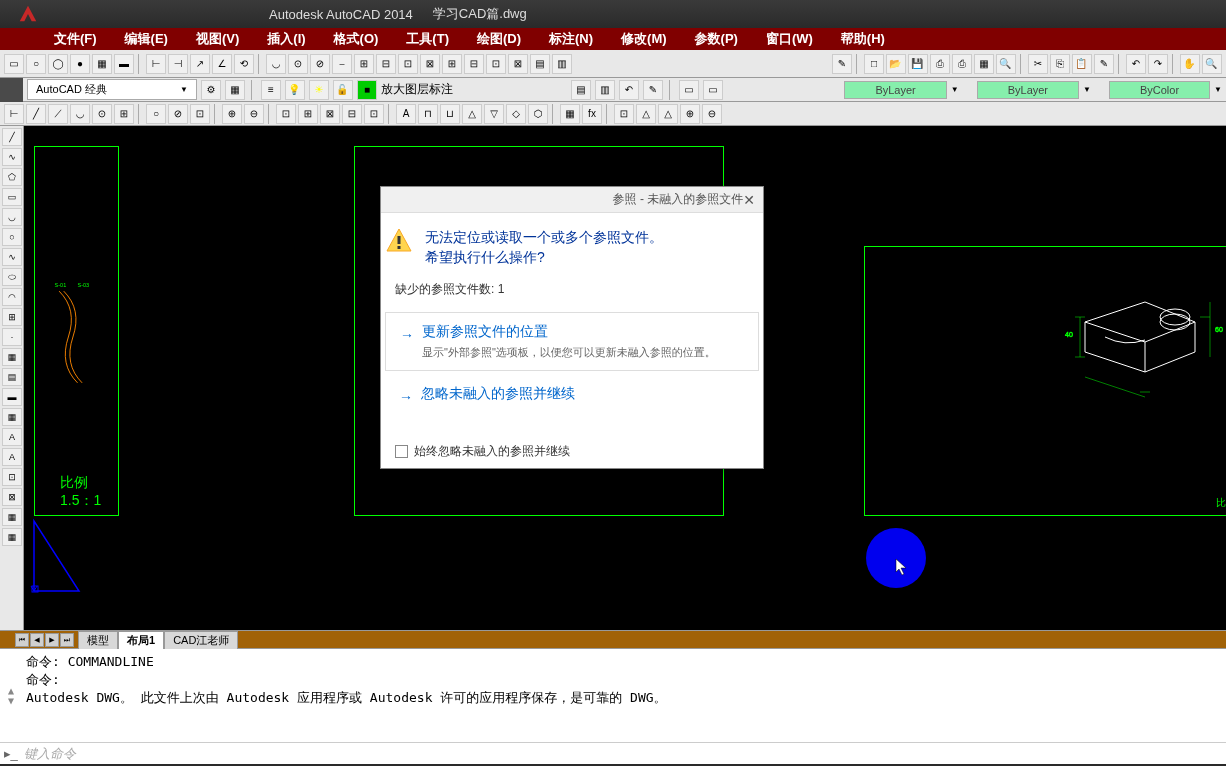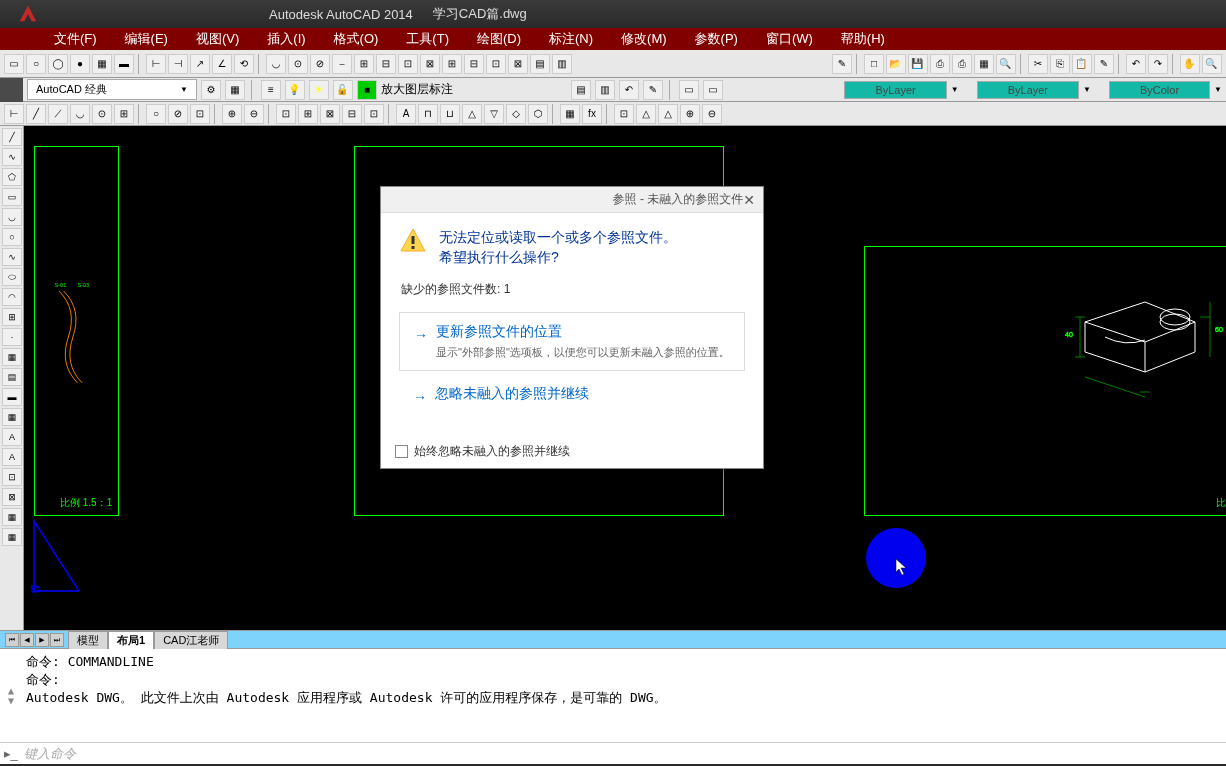--- a/index.html
+++ b/index.html
@@ -1,63 +1,63 @@
 <!DOCTYPE html>
 <html><head>
 <meta charset="utf-8">
 <style>
 * { margin: 0; padding: 0; box-sizing: border-box; }
 body { font-family: "Microsoft YaHei", Arial, sans-serif; font-size: 12px; background: #4a4a4a; width: 1226px; height: 766px; overflow: hidden; position: relative; }
 .titlebar { height: 28px; background: linear-gradient(#3a3a3a, #2a2a2a); display: flex; align-items: center; color: #ddd; padding-left: 17px; }
 .logo { width: 22px; height: 22px; display: flex; align-items: center; }
 .titlebar-text { margin-left: 230px; font-size: 13px; }
 .titlebar-text2 { margin-left: 20px; }
-.menubar { height: 22px; background: #800000; display: flex; align-items: center; padding-left: 40px; }
+.menubar { height: 22px; background: #800000; display: flex; align-items: center; padding-left: 40px; font-weight: bold; }
 .menu-item { color: #fff; padding: 0 14px; font-size: 13px; cursor: pointer; }
 .toolbar { height: 28px; background: #e8e8e8; border-bottom: 1px solid #999; display: flex; align-items: center; padding: 0 4px; gap: 2px; }
 .toolbar-btn { width: 20px; height: 20px; background: #f0f0f0; border: 1px solid #ccc; display: inline-flex; align-items: center; justify-content: center; cursor: pointer; font-size: 10px; }
 .toolbar-sep { width: 4px; height: 20px; border-left: 1px solid #aaa; margin: 0 2px; }
 .workspace-bar { height: 24px; background: #e8e8e8; border-bottom: 1px solid #999; display: flex; align-items: center; padding: 0 4px; gap: 4px; margin-left: 23px; }
 .dropdown { background: #fff; border: 1px solid #aaa; padding: 2px 8px; font-size: 11px; display: flex; align-items: center; gap: 4px; }
 .dropdown-arrow { font-size: 8px; }
 .layer-info { color: #000; font-size: 12px; }
-.prop-box { background: #14b8a6; border: 1px solid #aaa; padding: 2px 30px; font-size: 11px; text-align: center; color: #444; }
+.prop-box { background: #86efac; border: 1px solid #aaa; padding: 2px 30px; font-size: 11px; text-align: center; color: #444; }
 .sub-toolbar { height: 24px; background: #e8e8e8; border-bottom: 1px solid #999; display: flex; align-items: center; padding: 0 4px; gap: 2px; }
 .main-area { display: flex; height: 504px; }
 .left-toolbar { width: 24px; background: #e8e8e8; border-right: 1px solid #999; display: flex; flex-direction: column; gap: 2px; padding: 2px; }
 .left-btn { width: 20px; height: 18px; background: #f0f0f0; border: 1px solid #ccc; font-size: 9px; display: flex; align-items: center; justify-content: center; }
 .canvas { flex: 1; background: #000; position: relative; }
 .viewport { position: absolute; border: 1px solid #0f0; }
 .vp1 { left: 10px; top: 20px; width: 85px; height: 370px; }
 .vp2 { left: 330px; top: 20px; width: 370px; height: 370px; }
 .vp3 { left: 840px; top: 120px; width: 412px; height: 270px; }
-.scale-text { position: absolute; bottom: 5px; left: 25px; color: #0f0; font-size: 10px; }
+.scale-text { position: absolute; bottom: 5px; left: 25px; color: #0f0; font-size: 14px; }
 .scale-text2 { position: absolute; bottom: 5px; right: 15px; color: #0f0; font-size: 10px; }
 .iso-drawing { position: absolute; right: 40px; top: 25px; width: 180px; height: 130px; }
 .triangle { position: absolute; left: 5px; top: 390px; width: 56px; height: 80px; }
-.tabs { height: 18px; background: #7dd3fc; display: flex; align-items: center; padding-left: 5px; font-size: 11px; border-top: 1px solid #999; }
+.tabs { height: 18px; background: #a16207; display: flex; align-items: center; padding-left: 15px; font-size: 11px; border-top: 1px solid #999; }
 .tab-nav { display: flex; gap: 1px; margin-right: 4px; }
 .tab-nav-btn { width: 14px; height: 14px; background: #d0d0d0; border: 1px solid #999; font-size: 7px; display: flex; align-items: center; justify-content: center; }
 .tab { padding: 1px 8px; background: #d8d8d8; border: 1px solid #999; border-bottom: none; }
 .tab.active { background: #fff; font-weight: bold; }
 .cmd-area { height: 94px; background: #fff; border-top: 1px solid #999; padding: 4px 8px; font-family: monospace; font-size: 13px; line-height: 18px; overflow: hidden; display: flex; }
 .cmd-chevrons { width: 18px; display: flex; flex-direction: column; justify-content: center; color: #888; font-size: 10px; line-height: 10px; }
 .cmd-text { flex: 1; }
 .cmd-input-line { height: 22px; background: #fff; border-top: 1px solid #ccc; display: flex; align-items: center; padding: 0 4px; font-size: 13px; }
 .cmd-prompt-icon { width: 20px; color: #666; }
 .cmd-placeholder { color: #aaa; font-style: italic; }
 .statusbar { height: 20px; background: #2a2a2a; color: #ccc; font-size: 11px; display: flex; align-items: center; padding: 0 6px; }
 .dialog { position: absolute; left: 380px; top: 186px; width: 384px; background: #fff; border: 1px solid #888; box-shadow: 2px 2px 8px rgba(0,0,0,0.3); z-index: 100; }
 .dialog-title { height: 26px; background: #f0f0f0; border-bottom: 1px solid #ddd; display: flex; align-items: center; justify-content: flex-end; padding: 0 8px; color: #555; font-size: 12px; }
 .dialog-close { cursor: pointer; color: #555; font-size: 14px; }
-.dialog-body { padding: 14px 18px; }
+.dialog-body { padding: 14px 4px; }
 .dialog-warn { display: flex; gap: 12px; margin-bottom: 14px; }
 .warn-icon { width: 28px; height: 26px; flex-shrink: 0; }
 .dialog-head { color: #003399; font-size: 14px; line-height: 20px; }
-.dialog-count { font-size: 12px; color: #333; margin-left: 2px; margin-bottom: 14px; }
+.dialog-count { font-size: 12px; color: #333; margin-left: 10px; margin-bottom: 14px; }
 .dialog-option { border: 1px solid #ddd; padding: 10px 14px; margin-bottom: 4px; display: flex; gap: 8px; cursor: pointer; }
 .dialog-option.no-border { border: none; }
 .opt-arrow { color: #0066cc; font-size: 14px; margin-top: 2px; }
 .opt-content { flex: 1; }
 .opt-title { color: #0066cc; font-size: 14px; margin-bottom: 4px; }
 .opt-desc { color: #666; font-size: 11px; line-height: 15px; }
 .dialog-footer { padding: 8px 14px; display: flex; align-items: center; gap: 6px; font-size: 12px; color: #333; }
 .checkbox { width: 13px; height: 13px; border: 1px solid #888; }
 .cursor-highlight { position: absolute; left: 842px; top: 402px; width: 60px; height: 60px; background: #0000ee; border-radius: 50%; z-index: 50; }
 .cursor-arrow { position: absolute; left: 871px; top: 432px; z-index: 51; color: #fff; font-size: 14px; }

